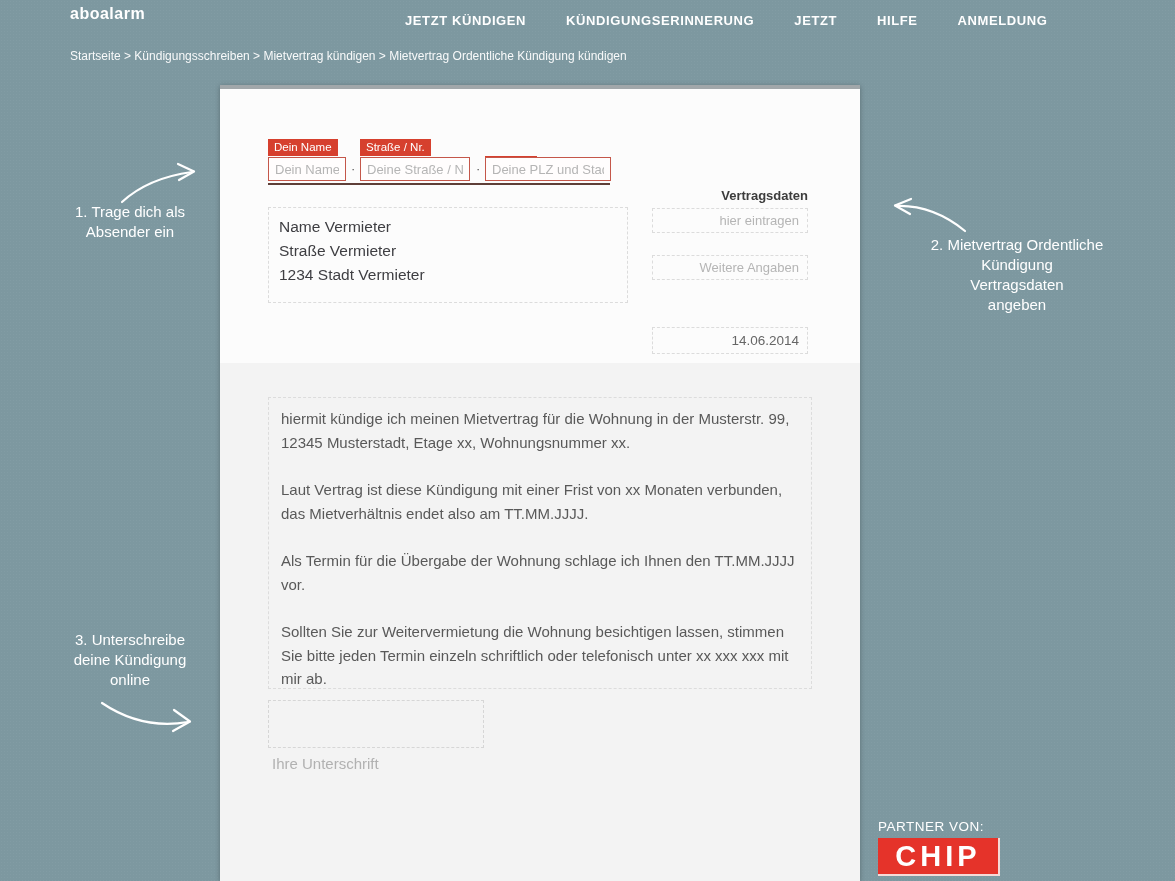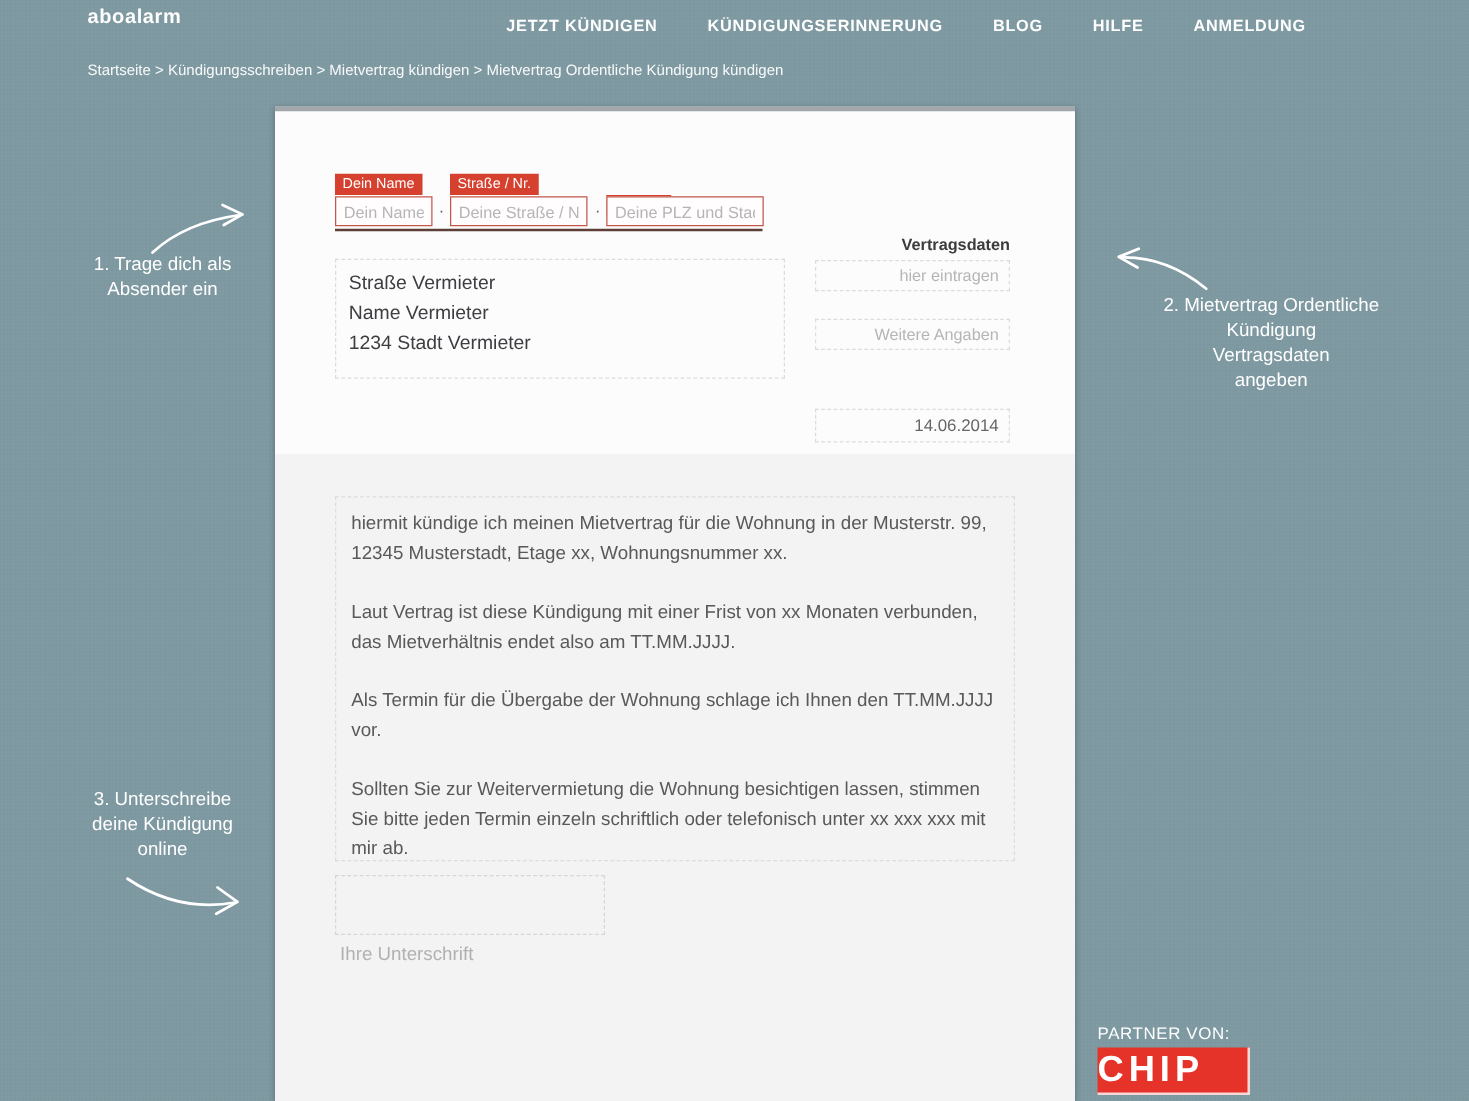--- a/index.html
+++ b/index.html
@@ -76,32 +76,32 @@
   .arrow{position:absolute;}
   .arrow svg{display:block;}
   .arr1{left:118px;top:162px;}
   .arr2{left:891px;top:197px;}
   .arr3{left:98px;top:698px;}
   
   .partner-label{position:absolute;left:878px;top:819px;color:#fff;font-size:13.5px;
     letter-spacing:.5px;}
   .chip-logo{position:absolute;left:878px;top:838px;width:122px;height:38px;
     background:var(--chip-red);color:#fff;font-weight:bold;font-size:29px;
-    letter-spacing:4px;line-height:37px;cursor:pointer;
+    letter-spacing:4px;text-align:center;line-height:37px;cursor:pointer;
     font-family:"Liberation Sans",sans-serif;border-bottom:2px solid #f6d9d7;
     border-right:2px solid #f6d9d7;}
 </style>
 </head>
 <body>
 
 <div class="logo">aboalarm</div>
 <div class="nav">
   <div class="nav-item">JETZT KÜNDIGEN</div>
   <div class="nav-item">KÜNDIGUNGSERINNERUNG</div>
-  <div class="nav-item">BLOG</div>
+  <div class="nav-item">JETZT</div>
   <div class="nav-item">HILFE</div>
   <div class="nav-item">ANMELDUNG</div>
 </div>
 <div class="breadcrumb">Startseite &gt; Kündigungsschreiben &gt; Mietvertrag kündigen &gt; Mietvertrag Ordentliche Kündigung kündigen</div>
 
 <div class="panel">
 
   <div class="badge b1">Dein Name</div>
   <div class="badge b2">Straße / Nr.</div>
   <div class="badge b3">PLZ Ort</div>
@@ -109,22 +109,22 @@
   <input class="sender-input i1" placeholder="Dein Name" style="">
   <span class="dot d1">·</span>
   <input class="sender-input i2" placeholder="Deine Straße / Nr." style="">
   <span class="dot d2">·</span>
   <input class="sender-input i3" placeholder="Deine PLZ und Stadt" style="">
   <div class="sender-underline"></div>
 
   <div class="vd-label">Vertragsdaten</div>
 
   <div class="recipient">
+    <div>Name Vermieter</div>
     <div>Straße Vermieter</div>
-    <div>Name Vermieter</div>
     <div>1234 Stadt Vermieter</div>
   </div>
 
   <div class="mini-field f-hier">hier eintragen</div>
   <div class="mini-field f-weitere">Weitere Angaben</div>
 
   <div class="date-field">14.06.2014</div>
 
   <div class="letter-body">
     <p>hiermit kündige ich meinen Mietvertrag für die Wohnung in der Musterstr. 99, 12345 Musterstadt, Etage xx, Wohnungsnummer xx.</p>

